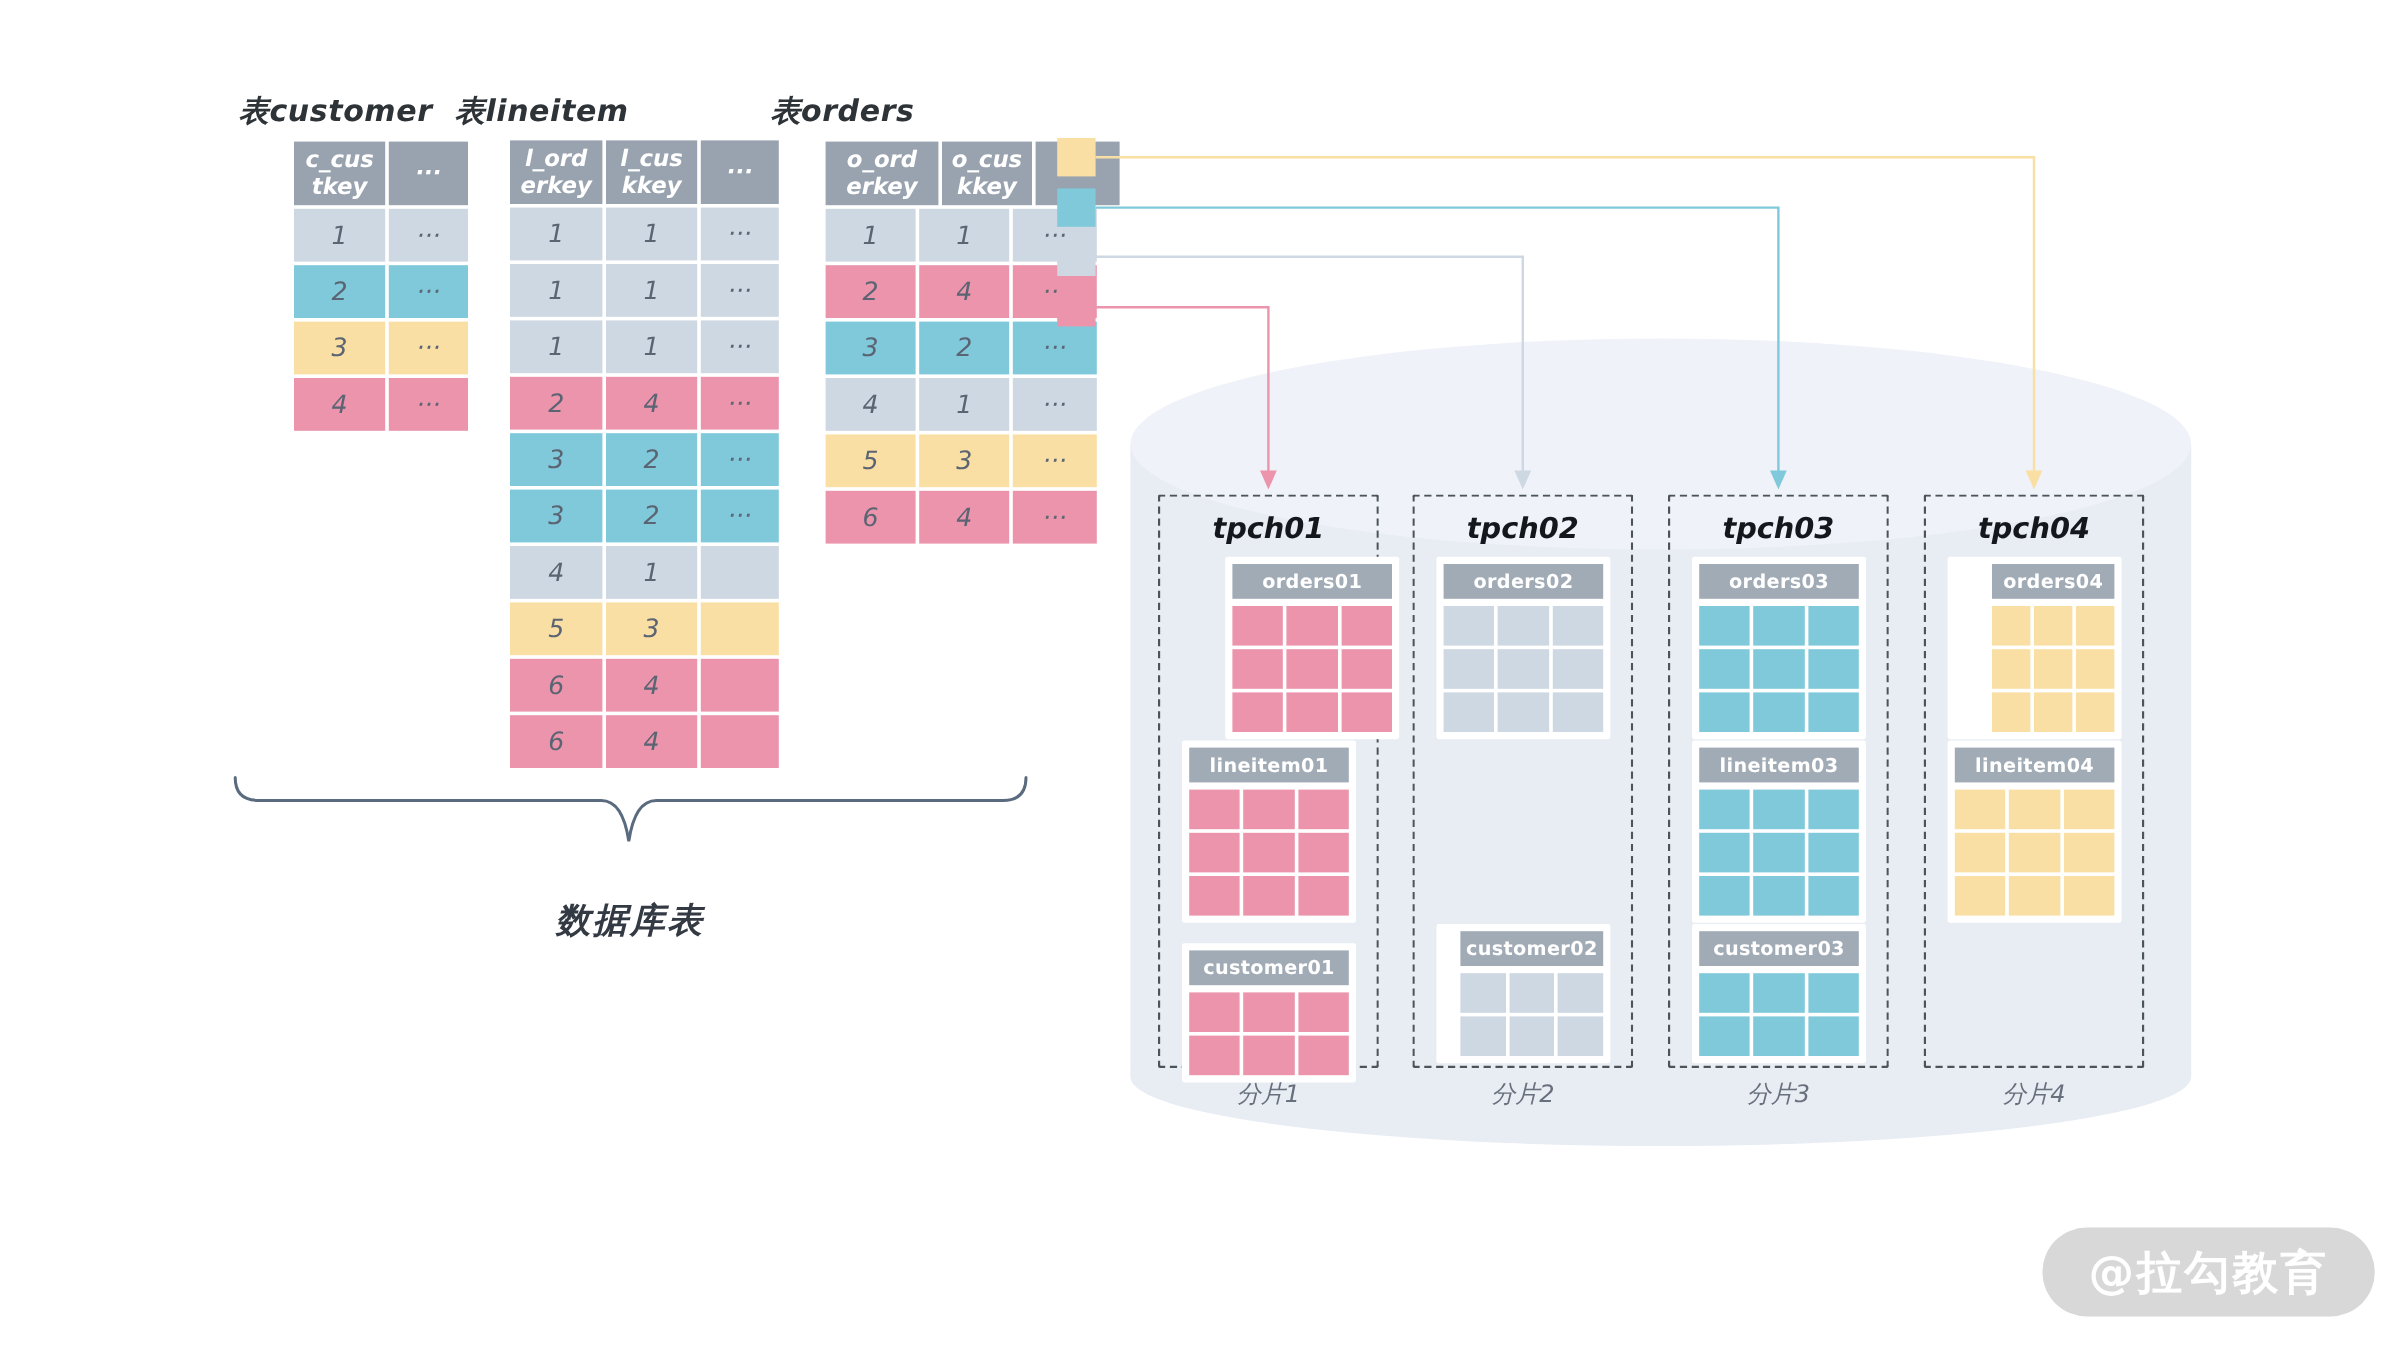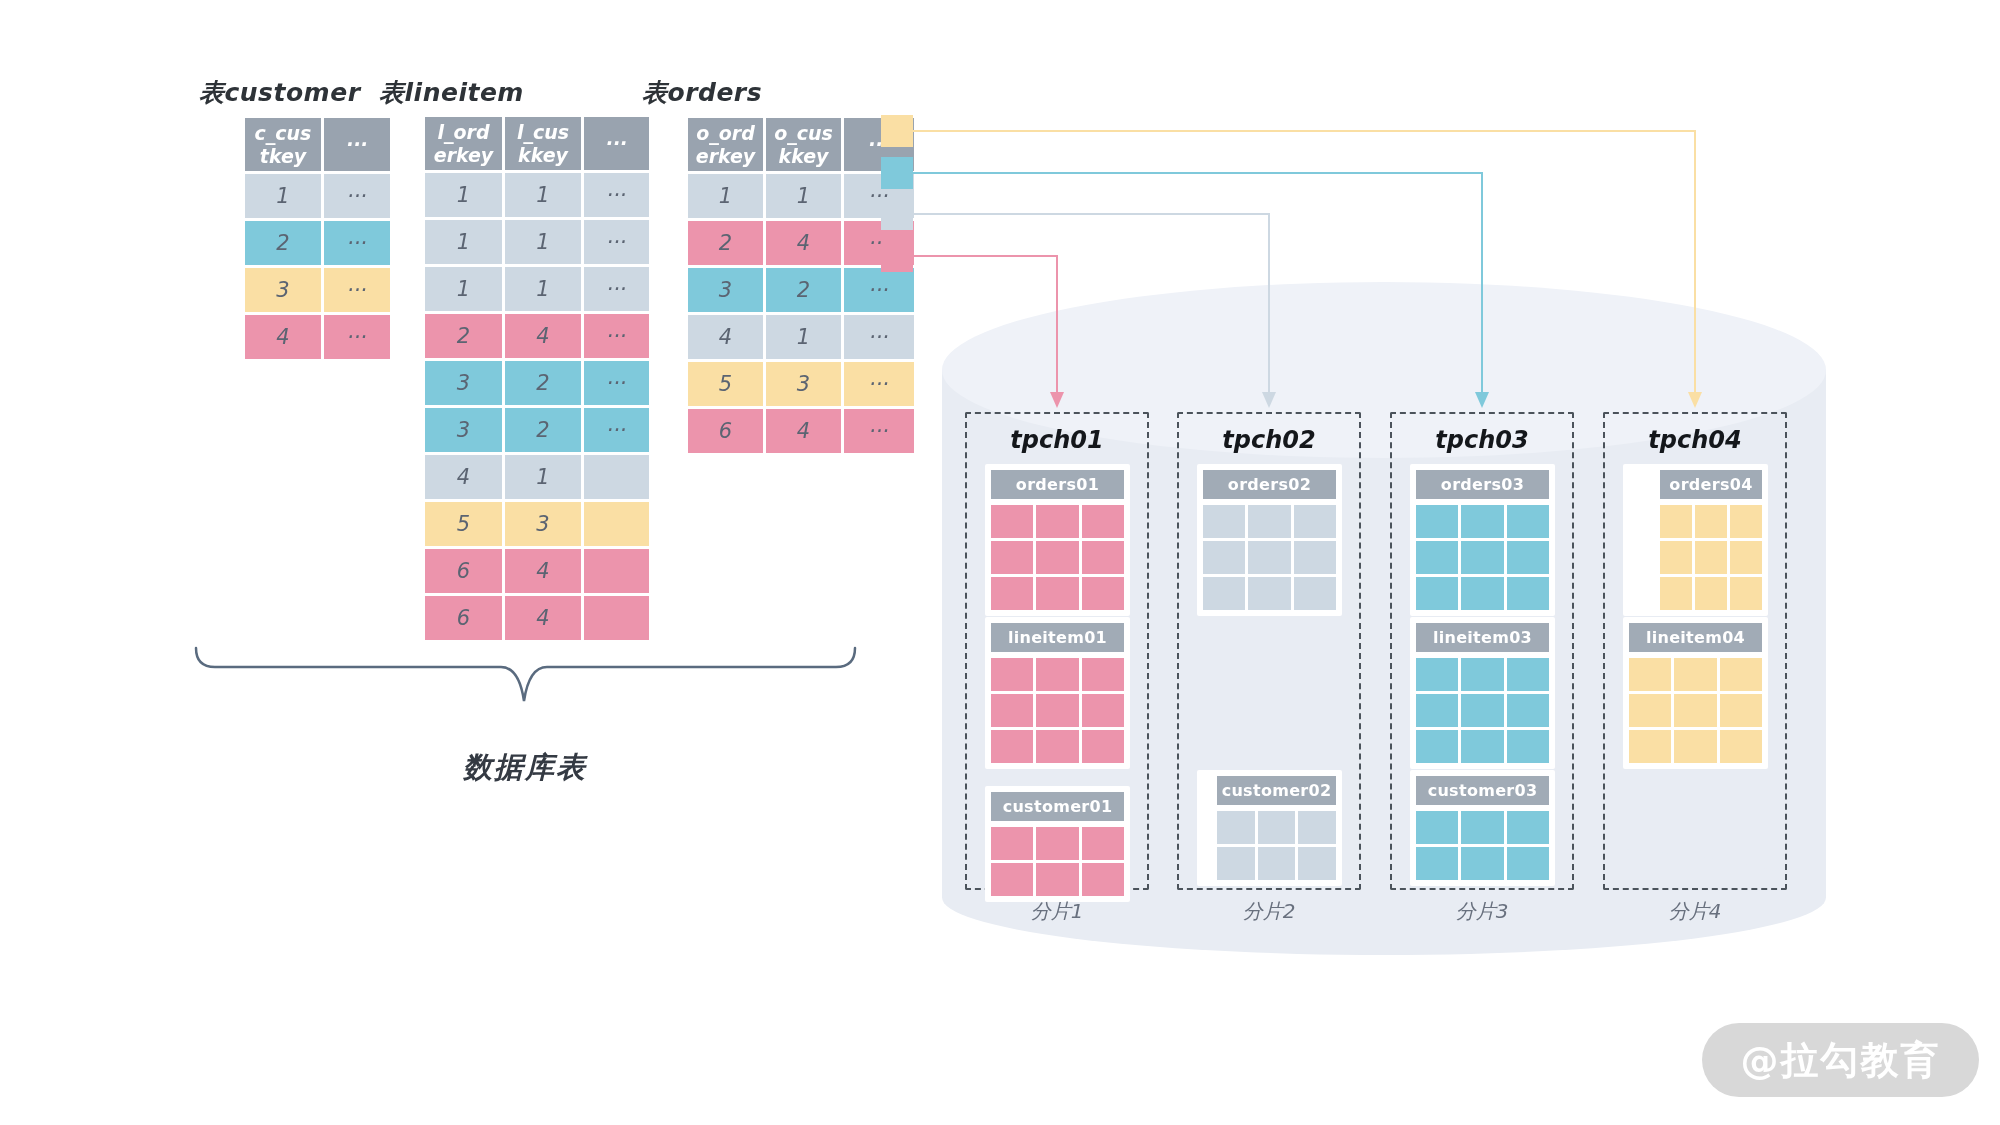--- a/index.html
+++ b/index.html
@@ -182,21 +182,21 @@
       </div>
       <div class="trow">
         <div class="cell c-pink" style="width: 77px;">6</div>
         <div class="cell c-pink" style="width: 76px;">4</div>
         <div class="cell c-pink" style="width: 65px;"></div>
       </div>
     </div>
     <div class="src-title" style="left: 642px; top: 76px;">表orders</div>
     <div class="src-table" style="left: 640px; top: 118px;">
       <div class="trow">
-        <div class="hcell" style="width: 75px;">o_ord
+        <div class="hcell" style="width: 94px;">o_ord
 erkey</div>
         <div class="hcell" style="width: 75px;">o_cus
 kkey</div>
         <div class="hcell" style="width: 70px;">···</div>
       </div>
       <div class="trow">
         <div class="cell c-gray" style="width: 75px;">1</div>
         <div class="cell c-gray" style="width: 75px;">1</div>
         <div class="cell c-gray" style="width: 70px;">···</div>
       </div>
@@ -225,21 +225,21 @@
         <div class="cell c-pink" style="width: 75px;">4</div>
         <div class="cell c-pink" style="width: 70px;">···</div>
       </div>
     </div>
     <div class="legend-sq c-yellow" style="left: 881px; top: 115px;"></div>
     <div class="legend-sq c-teal" style="left: 881px; top: 157px;"></div>
     <div class="legend-sq c-gray" style="left: 881px; top: 198px;"></div>
     <div class="legend-sq c-pink" style="left: 881px; top: 240px;"></div>
     <div class="shard" style="left: 965px; top: 412px;">
       <div class="shard-title">tpch01</div>
-      <div class="plate" style="top: 50px;">
+      <div class="plate" style="top: 50px; margin-left: 36px;">
         <div class="plate-hd">orders01</div>
         <div class="plate-grid" style="grid-template-columns: repeat(3, 1fr);">
           <div class="gcell c-pink"></div>
           <div class="gcell c-pink"></div>
           <div class="gcell c-pink"></div>
           <div class="gcell c-pink"></div>
           <div class="gcell c-pink"></div>
           <div class="gcell c-pink"></div>
           <div class="gcell c-pink"></div>
           <div class="gcell c-pink"></div>

